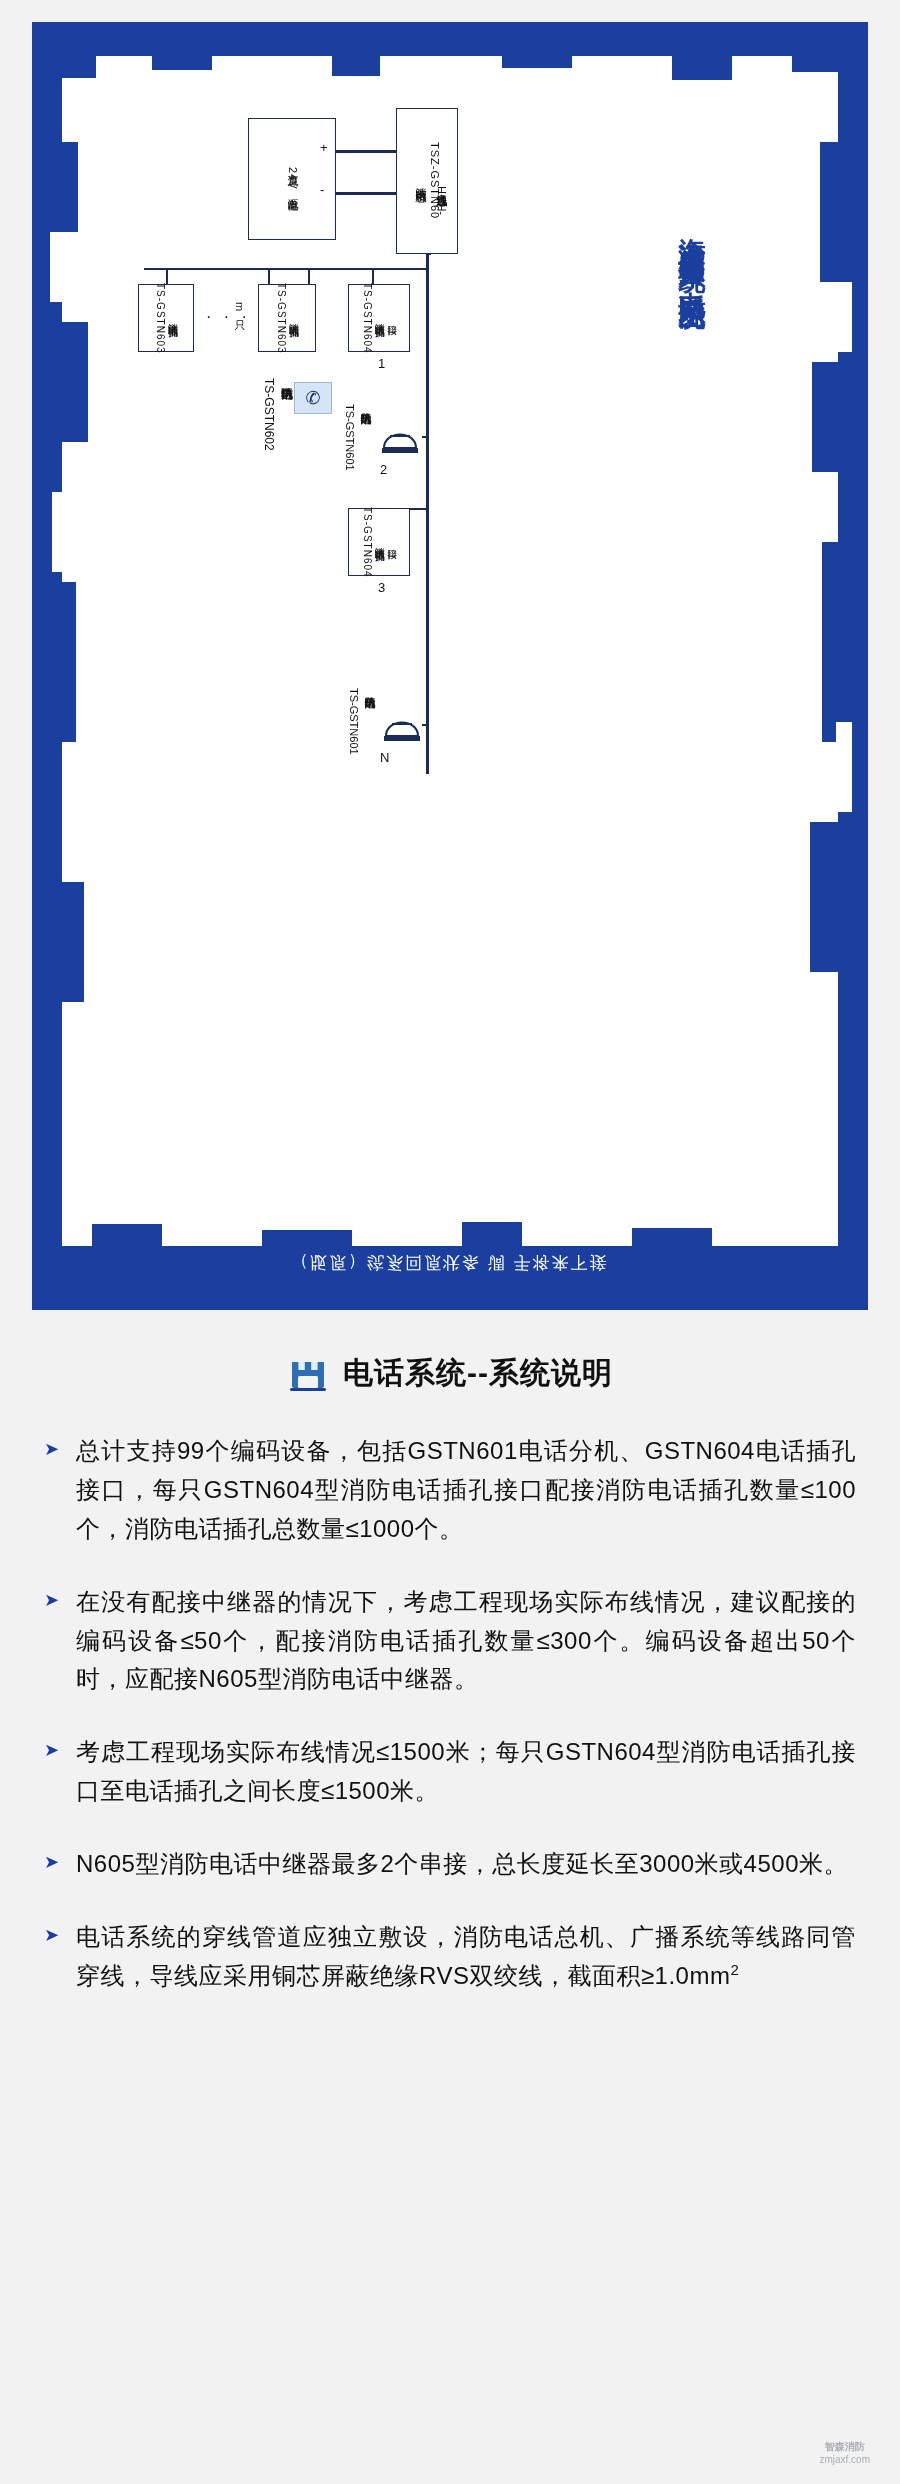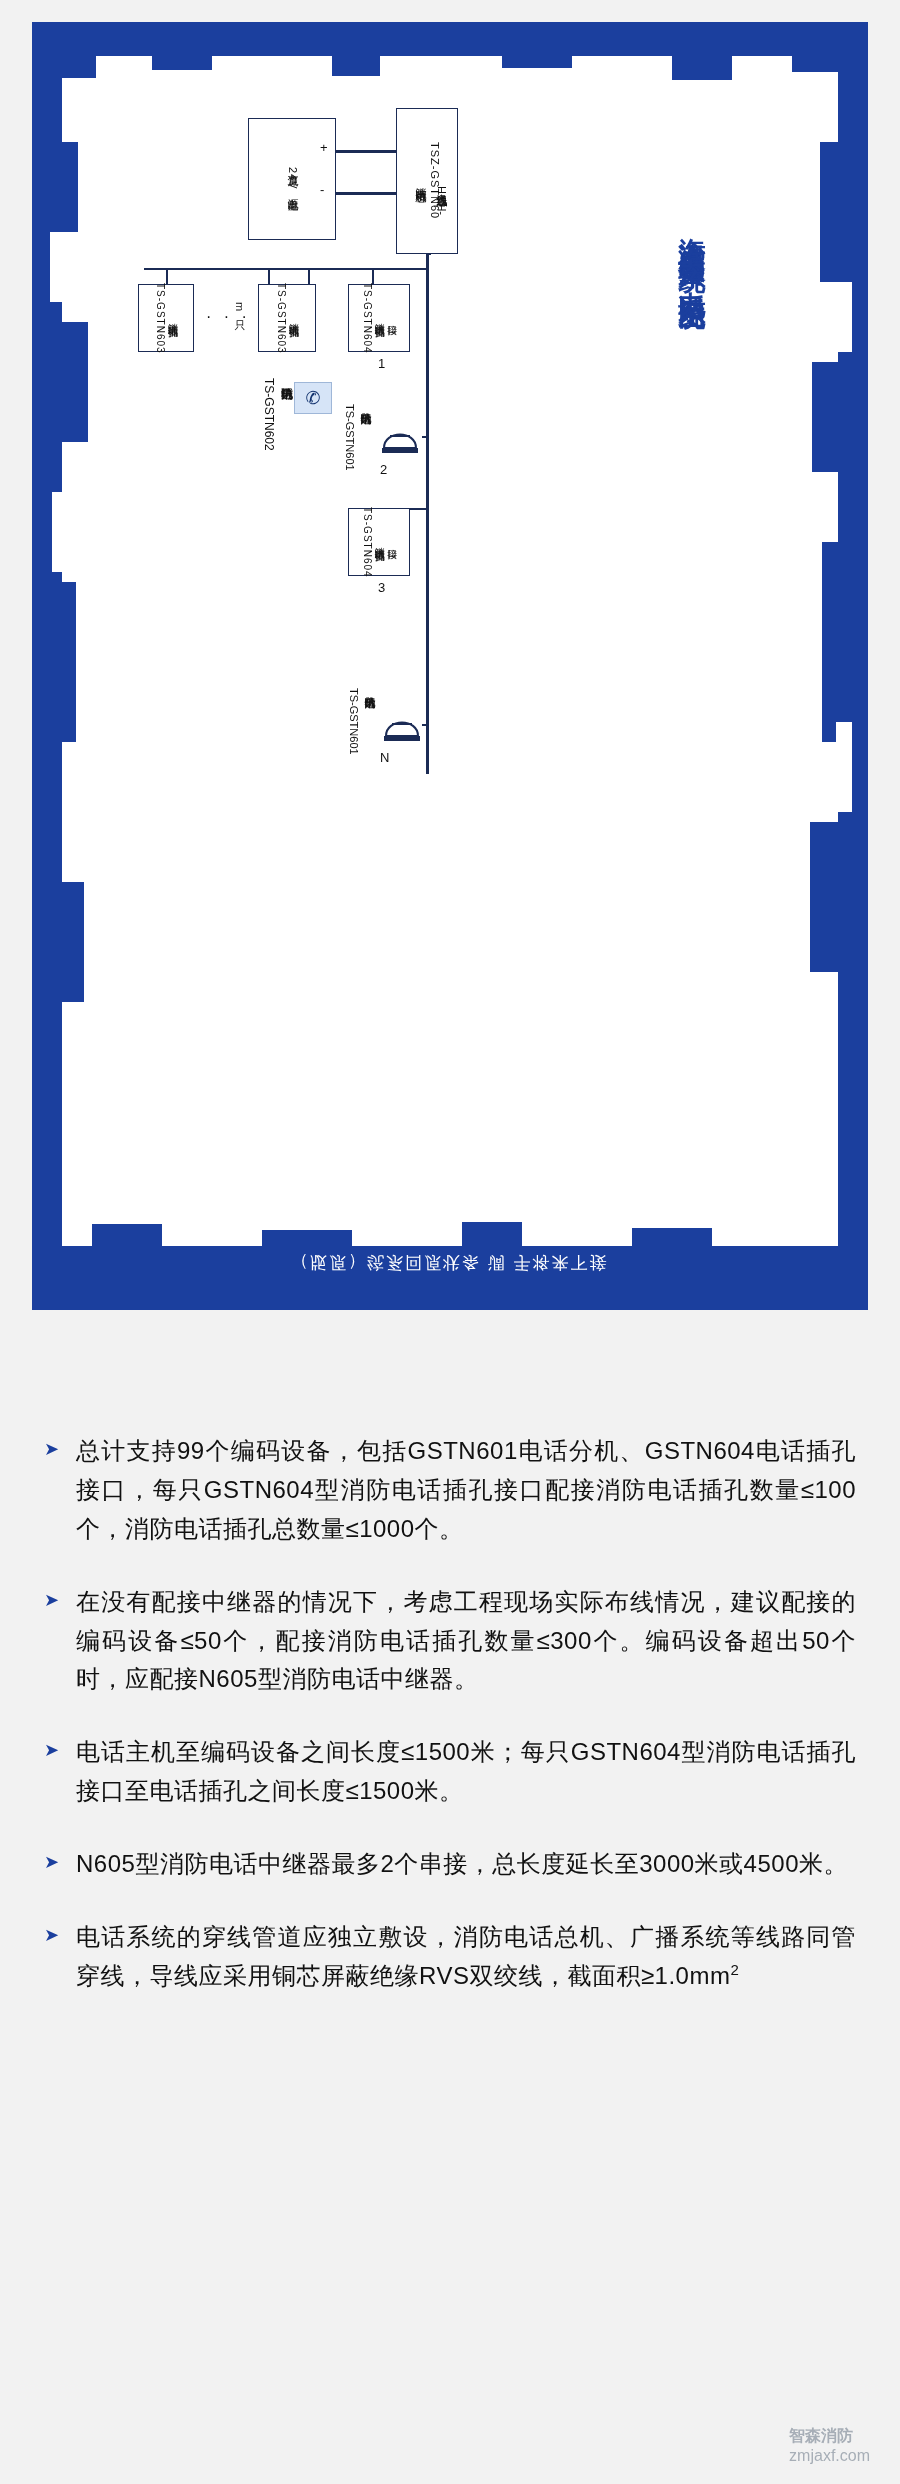--- a/index.html
+++ b/index.html
@@ -97,22 +97,22 @@
     flex:0 0 32px;color:#1b3f9e;font-size:18px;line-height:1.55;
     padding-top:4px;
   }
   .bullet .txt{
     font-size:24px;line-height:1.62;color:#111;letter-spacing:0.5px;
     text-align:justify;
   }
   .sup{font-size:15px;vertical-align:super;}
 
   .watermark{
-    position:absolute;right:30px;bottom:18px;text-align:left;
-    color:#9aa3ad;font-size:16px;line-height:1.25;opacity:.85;margin-top:32px;
+    position:absolute;right:30px;bottom:18px;text-align:center;
+    color:#9aa3ad;font-size:10px;line-height:1.25;opacity:.85;margin-top:32px;
   }
   .watermark .wm1{font-weight:bold;}
 </style>
 </head>
 <body>
 
 <div class="page">
 
   <div class="diagram-panel">
     <div class="paint-white"></div>
@@ -236,36 +236,50 @@
         <path d="M12 22 L32 22" stroke="#1b2b55" stroke-width="2"></path>
       </svg>
       <div class="ln h" style="left:360px;top:668px;width:6px;"></div>
       <div class="num" style="left:318px;top:694px;">N</div>
 
     </div>
 
     <div class="footer-mirror">（版原）统系回原状条 调 手将来下接</div>
   </div>
 
+  <div class="section-head">
+    <span class="sh-icon">
+      <svg width="42" height="42" viewBox="0 0 42 42">
+        <rect x="5" y="17" width="32" height="19" rx="2" fill="#2d6fb5"></rect>
+        <rect x="5" y="10" width="32" height="8" rx="2" fill="#e8eef5"></rect>
+        <rect x="5" y="10" width="6.4" height="8" fill="#2d6fb5"></rect>
+        <rect x="17.8" y="10" width="6.4" height="8" fill="#2d6fb5"></rect>
+        <rect x="30.6" y="10" width="6.4" height="8" fill="#2d6fb5"></rect>
+        <rect x="11" y="24" width="20" height="12" rx="1.5" fill="#f2f4f7"></rect>
+        <rect x="3" y="36" width="36" height="3" rx="1.5" fill="#1b3f9e"></rect>
+      </svg>
+    </span>
+    <span class="sh-title">电话系统--系统说明</span>
+  </div>
 
   <div class="bullets">
 
     <div class="bullet">
       <div class="marker">➤</div>
       <div class="txt">总计支持99个编码设备，包括GSTN601电话分机、GSTN604电话插孔接口，每只GSTN604型消防电话插孔接口配接消防电话插孔数量≤100个，消防电话插孔总数量≤1000个。</div>
     </div>
 
     <div class="bullet">
       <div class="marker">➤</div>
       <div class="txt">在没有配接中继器的情况下，考虑工程现场实际布线情况，建议配接的编码设备≤50个，配接消防电话插孔数量≤300个。编码设备超出50个时，应配接N605型消防电话中继器。</div>
     </div>
 
     <div class="bullet">
       <div class="marker">➤</div>
-      <div class="txt">电话主机至编码设备之间长度≤1500米；每只GSTN604型消防电话插孔接口至电话插孔之间长度≤1500米。</div>
+      <div class="txt">考虑工程现场实际布线情况≤1500米；每只GSTN604型消防电话插孔接口至电话插孔之间长度≤1500米。</div>
     </div>
 
     <div class="bullet">
       <div class="marker">➤</div>
       <div class="txt">N605型消防电话中继器最多2个串接，总长度延长至3000米或4500米。</div>
     </div>
 
     <div class="bullet">
       <div class="marker">➤</div>
       <div class="txt"><span>电话系统的穿线管道应独立敷设，消防电话总机、广播系统等线路同管穿线，导线应采用铜芯屏蔽绝缘RVS双绞线，截面积≥1.0mm</span><span class="sup">2</span></div>

